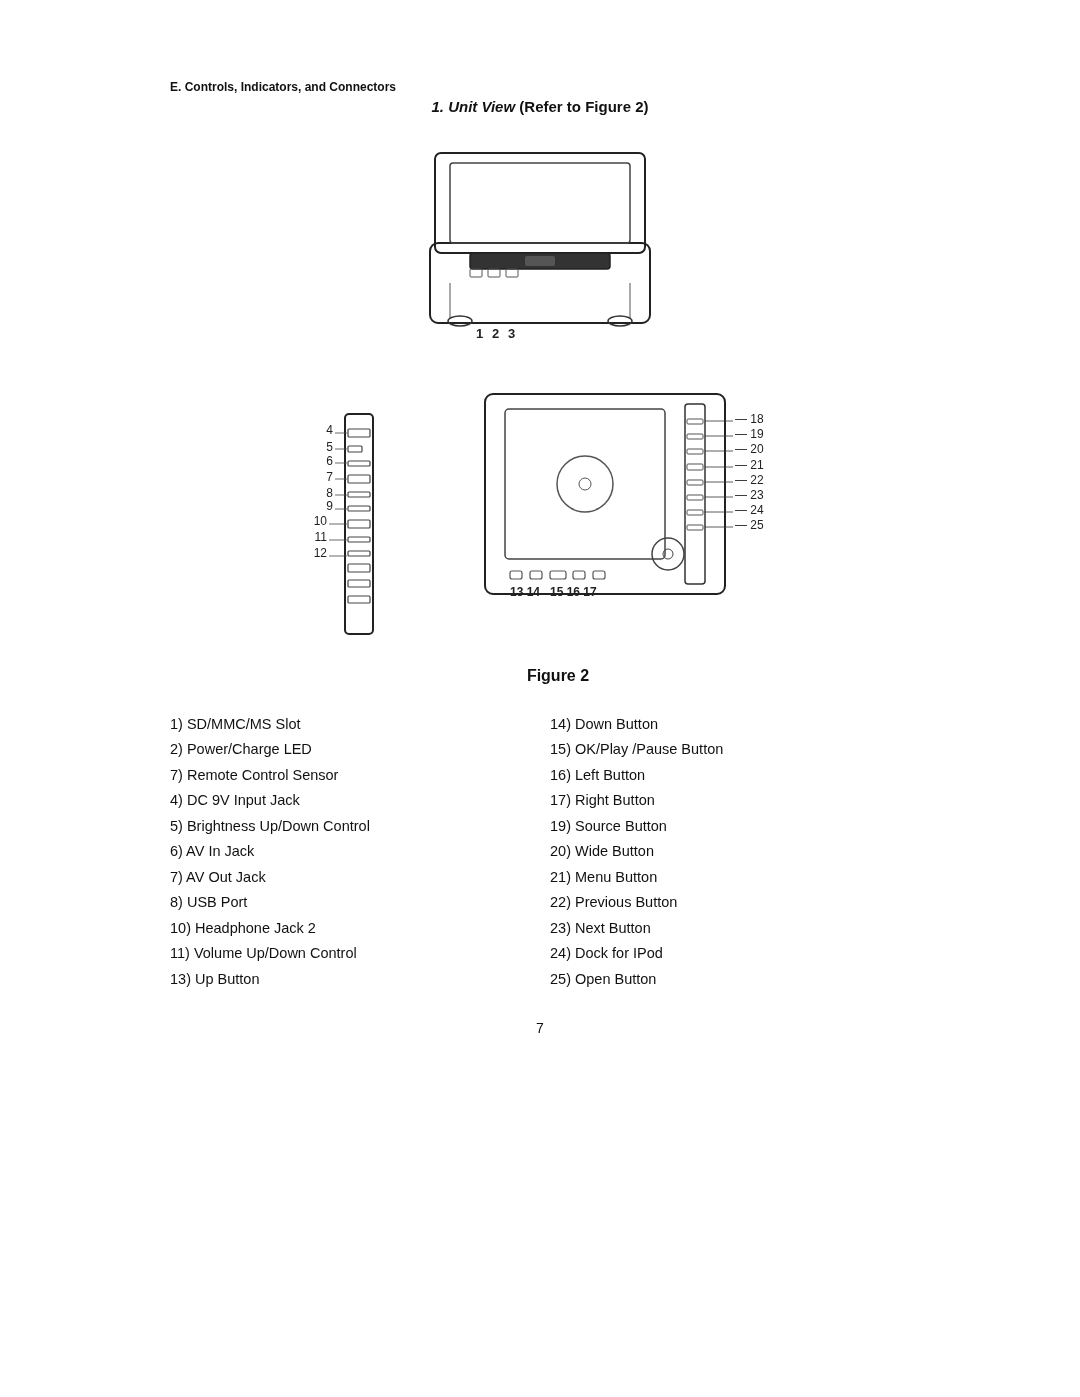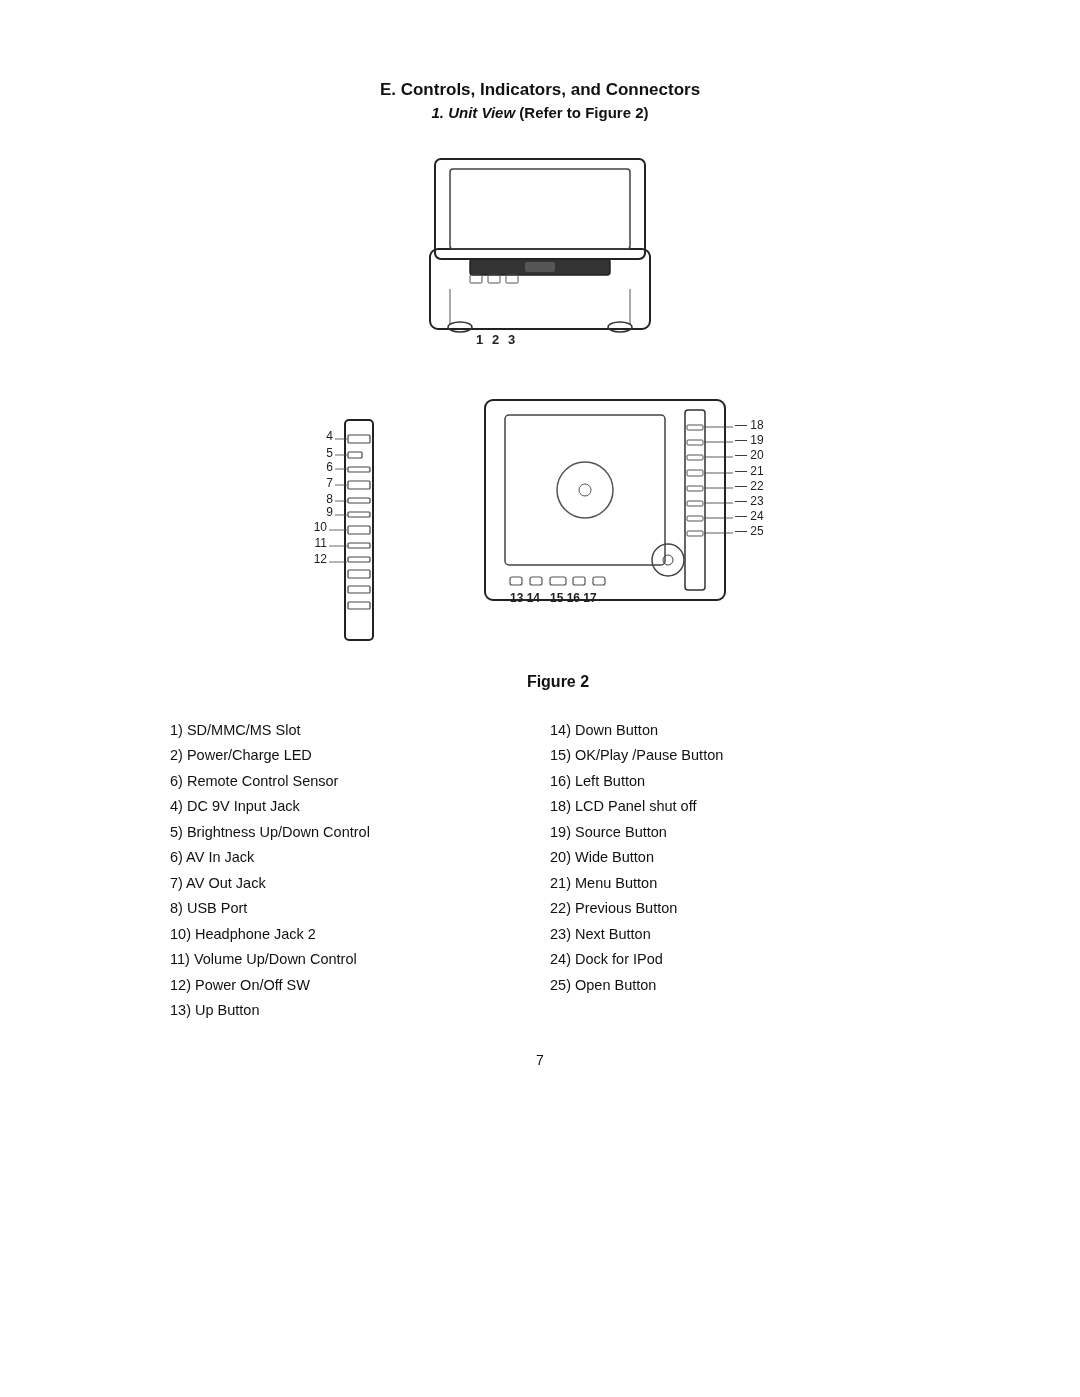--- a/index.html
+++ b/index.html
@@ -13,22 +13,21 @@
       display: flex;
       flex-direction: column;
       align-items: center;
     }
     .page {
       width: 820px;
       padding: 80px 40px 60px 40px;
     }
     .section-title {
       font-weight: bold;
-      font-size: 17px;
-      text-align: center;
+      font-size: 12px;
       margin-bottom: 4px;
     }
     .section-subtitle {
       font-style: italic;
       font-weight: bold;
       font-size: 15px;
       text-align: center;
       margin-bottom: 18px;
     }
     .section-subtitle span {
@@ -221,36 +220,35 @@
       </div>
     </div>
 
     <div class="figure-label">Figure 2</div>
   </div>
 
   <div class="parts-list">
     <div class="parts-col">
       <p>1) SD/MMC/MS Slot</p>
       <p>2) Power/Charge LED</p>
-      <p>6) Remote Control Sensor</p>
+      <p>7) Remote Control Sensor</p>
       <p>4) DC 9V Input Jack</p>
       <p>5) Brightness Up/Down Control</p>
       <p>6) AV In Jack</p>
       <p>7) AV Out Jack</p>
       <p>8) USB Port</p>
       <p>10) Headphone Jack 2</p>
       <p>11) Volume Up/Down Control</p>
-      <p>12) Power On/Off SW</p>
       <p>13) Up Button</p>
     </div>
     <div class="parts-col">
       <p>14) Down Button</p>
       <p>15) OK/Play /Pause Button</p>
       <p>16) Left Button</p>
-      <p>18) LCD Panel shut off</p>
+      <p>17) Right Button</p>
       <p>19) Source Button</p>
       <p>20) Wide Button</p>
       <p>21) Menu Button</p>
       <p>22) Previous Button</p>
       <p>23) Next Button</p>
       <p>24) Dock for IPod</p>
       <p>25) Open Button</p>
     </div>
   </div>
 

